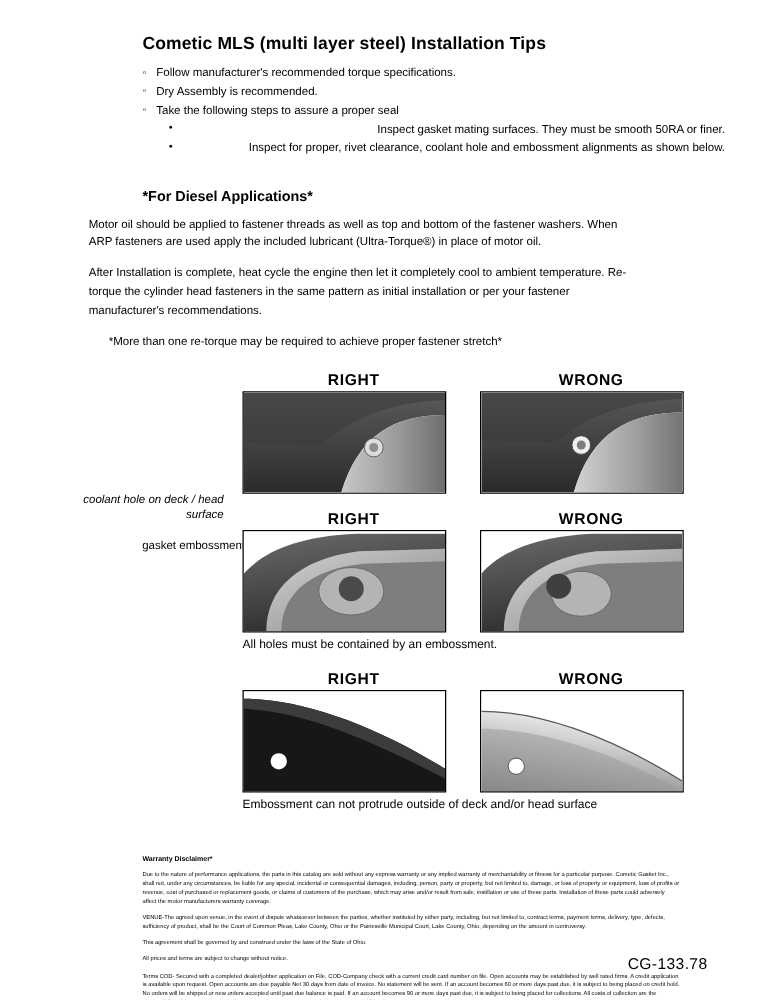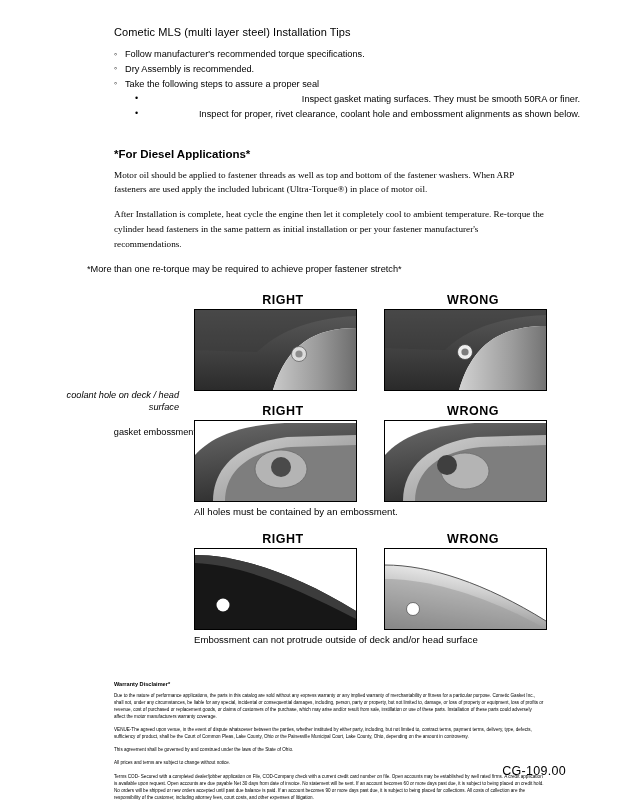--- a/index.html
+++ b/index.html
@@ -16,22 +16,22 @@
     overflow: hidden;
   }
   .page {
     position: relative;
     width: 618px;
     height: 800px;
     box-sizing: border-box;
     padding: 26px 38px 10px 38px;
   }
   h1.title {
-    font-size: 11px;
-    font-weight: normal;
+    font-size: 14px;
+    font-weight: bold;
     margin: 0 0 9px 76px;
     letter-spacing: 0.1px;
   }
   ul.bullets {
     list-style: none;
     margin: 0 0 0 76px;
     padding: 0;
     font-size: 9.2px;
     line-height: 1.62;
   }
@@ -66,23 +66,22 @@
     font-size: 9px;
   }
   h2.subtitle {
     font-size: 11.5px;
     font-weight: bold;
     margin: 26px 0 8px 76px;
   }
   p.body {
     font-size: 9.2px;
     line-height: 1.62;
-    margin: 0 0 10px 76px;
+    margin: 0 0 10px 33px;
     max-width: 430px;
-    font-family: Liberation Serif, serif;
   }
   p.note {
     font-size: 9.2px;
     line-height: 1.6;
     margin: 0 0 0 49px;
   }
 
   
   .figures {
     margin-top: 16px;
@@ -336,15 +335,15 @@
   <div class="warranty">
     <h3>Warranty Disclaimer*</h3>
     <p>Due to the nature of performance applications, the parts in this catalog are sold without any express warranty or any implied warranty of merchantability or fitness for a particular purpose.  Cometic Gasket Inc., shall not, under any circumstances, be liable for any special, incidental or consequential damages, including, person, party or property, but not limited to, damage, or loss of property or equipment, loss of profits or revenue, cost of purchased or replacement goods, or claims of customers of the purchase, which may arise and/or result from sale, instillation or use of these parts.  Installation of these parts could adversely affect the motor manufacturers warranty coverage.</p>
     <p>VENUE-The agreed upon venue, in the event of dispute whatsoever between the parties, whether instituted by either party, including, but not limited to, contract terms, payment terms, delivery, type, defects, sufficiency of product, shall be the Court of Common Pleas, Lake County, Ohio or the Painesville Municipal Court, Lake County, Ohio, depending on the amount in controversy.</p>
     <p>This agreement shall be governed by and construed under the laws of the State of Ohio.</p>
     <p>All prices and terms are subject to change without notice.</p>
     <p>Terms COD- Secured with a completed dealer/jobber application on File, COD-Company check with a current credit card number on file.  Open accounts may be established by well rated firms.  A credit application is available upon request.  Open accounts are due payable Net 30 days from date of invoice.  No statement will be sent.  If an account becomes 60 or more days past due, it is subject to being placed on credit hold.  No orders will be shipped or new orders accepted until past due balance is paid.  If an account becomes 90 or more days past due, it is subject to being placed for collections.  All costs of collection are the responsibility of the customer, including attorney fees, court costs, and other expenses of litigation.</p>
 
   </div>
 
-  <div class="docnum">CG-109.00</div>
+  <div class="docnum">CG-133.78</div>
 
 </div>
 
 </body></html>

